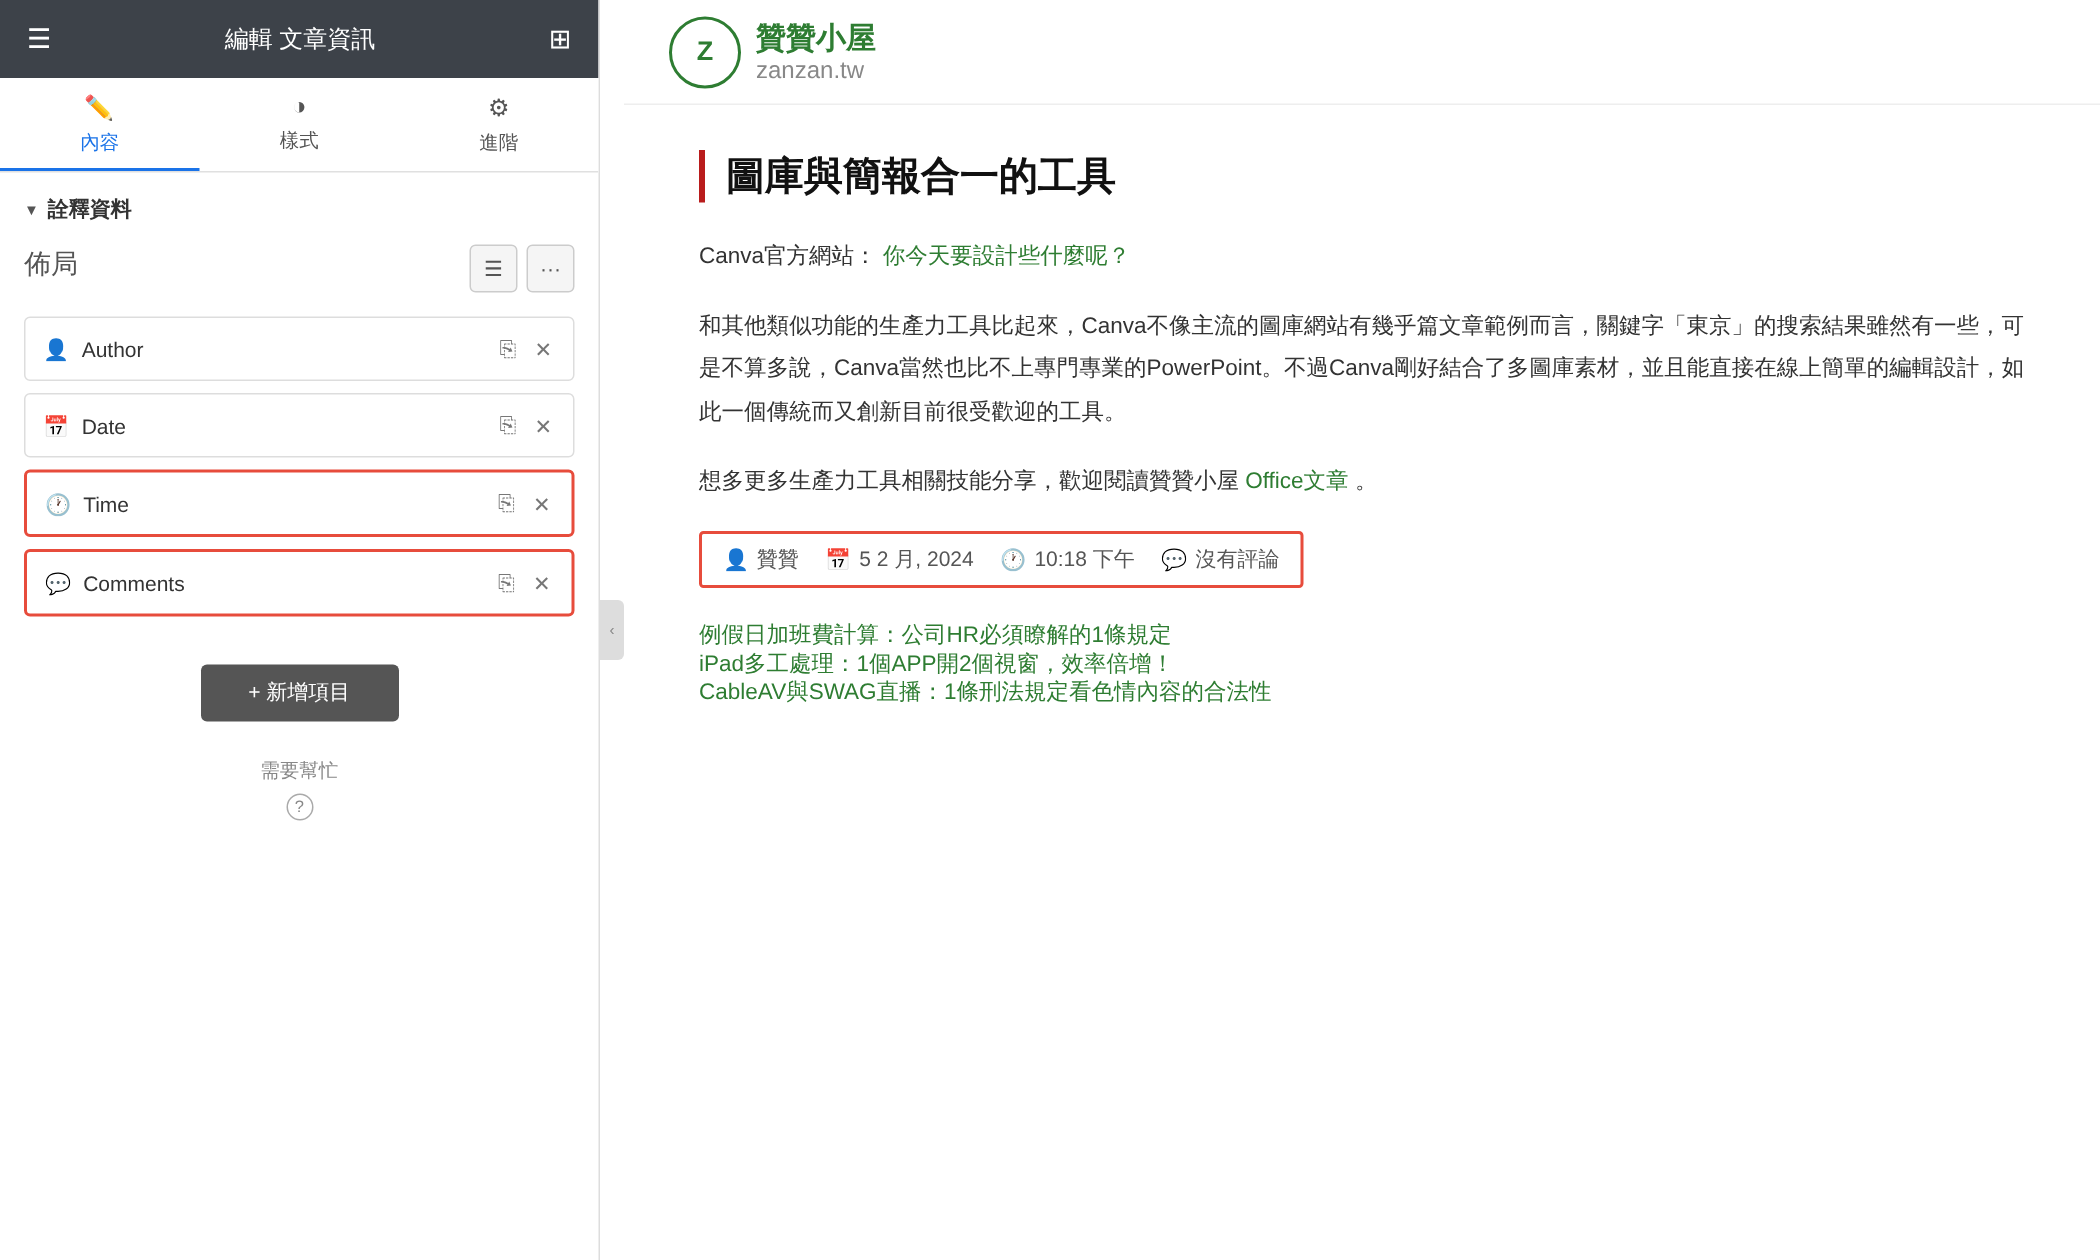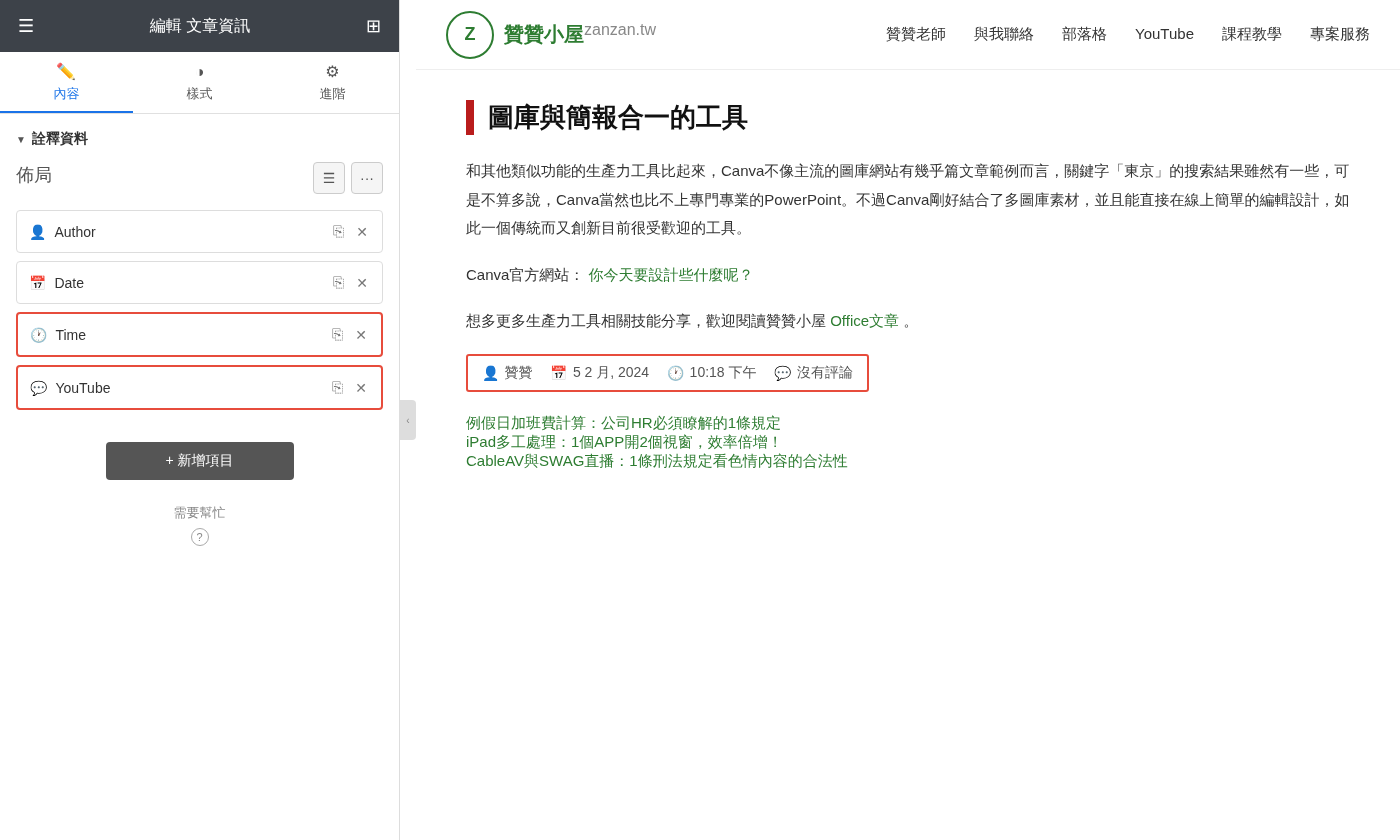--- a/index.html
+++ b/index.html
@@ -129,21 +129,21 @@
       justify-content: center;
       gap: 6px;
       background: #555;
       color: #fff;
       border: none;
       border-radius: 4px;
       padding: 10px 20px;
       font-size: 14px;
       cursor: pointer;
       margin: 16px auto;
-      width: 188px;
+      width: 132px;
     }
 
     .help-row {
       display: flex;
       align-items: center;
       justify-content: center;
       gap: 6px;
       color: #888;
       font-size: 13px;
       margin-top: 8px;
@@ -193,41 +193,41 @@
       gap: 10px;
       margin-right: 40px;
     }
     .logo-circle {
       width: 48px; height: 48px;
       border: 2px solid #2e7d32;
       border-radius: 50%;
       display: flex; align-items: center; justify-content: center;
       font-size: 18px; font-weight: 700; color: #2e7d32;
     }
-    .logo-text { display: flex; flex-direction: row; }
+    .logo-text { display: flex; flex-direction: column; }
     .logo-main { font-size: 20px; font-weight: 700; color: #2e7d32; }
     .logo-sub { font-size: 16px; color: #888; }
 
     .nav-links { display: flex; gap: 28px; margin-left: auto; }
     .nav-link {
       font-size: 15px; color: #333; text-decoration: none; cursor: pointer;
       white-space: nowrap;
     }
 
     
     .content-area {
       flex: 1;
       overflow-y: auto;
       padding: 30px 40px 30px 50px;
       background: #fff;
     }
 
     
     .article-heading {
-      border-left: 8px solid #b91c1c;
+      border-left: 4px solid #b91c1c;
       padding-left: 14px;
       font-size: 26px;
       font-weight: 700;
       color: #111;
       margin-bottom: 22px;
     }
 
     .article-body { font-size: 15px; line-height: 1.9; color: #333; margin-bottom: 18px; }
 
     .link-green { color: #2e7d32; text-decoration: none; cursor: pointer; }
@@ -328,21 +328,21 @@
         <span class="meta-item-icon">🕐</span>
         <span class="meta-item-label">Time</span>
         <div class="meta-item-actions">
           <button class="meta-action-btn">⎘</button>
           <button class="meta-action-btn">✕</button>
         </div>
       </div>
 
       <div class="meta-item selected">
         <span class="meta-item-icon">💬</span>
-        <span class="meta-item-label">YouTube</span>
+        <span class="meta-item-label">Comments</span>
         <div class="meta-item-actions">
           <button class="meta-action-btn">⎘</button>
           <button class="meta-action-btn">✕</button>
         </div>
       </div>
     </div>
 
     <div style="display:flex; justify-content:center; margin-top:16px;">
       <button class="add-btn">+ 新增項目</button>
     </div>
@@ -363,39 +363,31 @@
   <nav class="site-nav">
     <div class="site-logo">
       <div class="logo-circle">
         <span>Z</span>
       </div>
       <div class="logo-text">
         <span class="logo-main">贊贊小屋</span>
         <span class="logo-sub">zanzan.tw</span>
       </div>
     </div>
-    <div class="nav-links">
-      <a class="nav-link">贊贊老師</a>
-      <a class="nav-link">與我聯絡</a>
-      <a class="nav-link">部落格</a>
-      <a class="nav-link">YouTube</a>
-      <a class="nav-link">課程教學</a>
-      <a class="nav-link">專案服務</a>
-    </div>
   </nav>
 
   <div class="content-area">
     <h1 class="article-heading">圖庫與簡報合一的工具</h1>
-
-    <p class="article-body">和其他類似功能的生產力工具比起來，Canva不像主流的圖庫網站有幾乎篇文章範例而言，關鍵字「東京」的搜索結果雖然有一些，可是不算多說，Canva當然也比不上專門專業的PowerPoint。不過Canva剛好結合了多圖庫素材，並且能直接在線上簡單的編輯設計，如此一個傳統而又創新目前很受歡迎的工具。</p>
 
     <p class="article-body">
       <span>Canva官方網站：</span>
       <a class="link-green">你今天要設計些什麼呢？</a>
     </p>
+
+    <p class="article-body">和其他類似功能的生產力工具比起來，Canva不像主流的圖庫網站有幾乎篇文章範例而言，關鍵字「東京」的搜索結果雖然有一些，可是不算多說，Canva當然也比不上專門專業的PowerPoint。不過Canva剛好結合了多圖庫素材，並且能直接在線上簡單的編輯設計，如此一個傳統而又創新目前很受歡迎的工具。</p>
 
     <p class="article-body">
       <span>想多更多生產力工具相關技能分享，歡迎閱讀贊贊小屋</span>
       <a class="link-green">Office文章</a>
       <span>。</span>
     </p>
 
     <div class="meta-bar">
       <div class="meta-bar-item">
         <span class="meta-bar-icon">👤</span>

